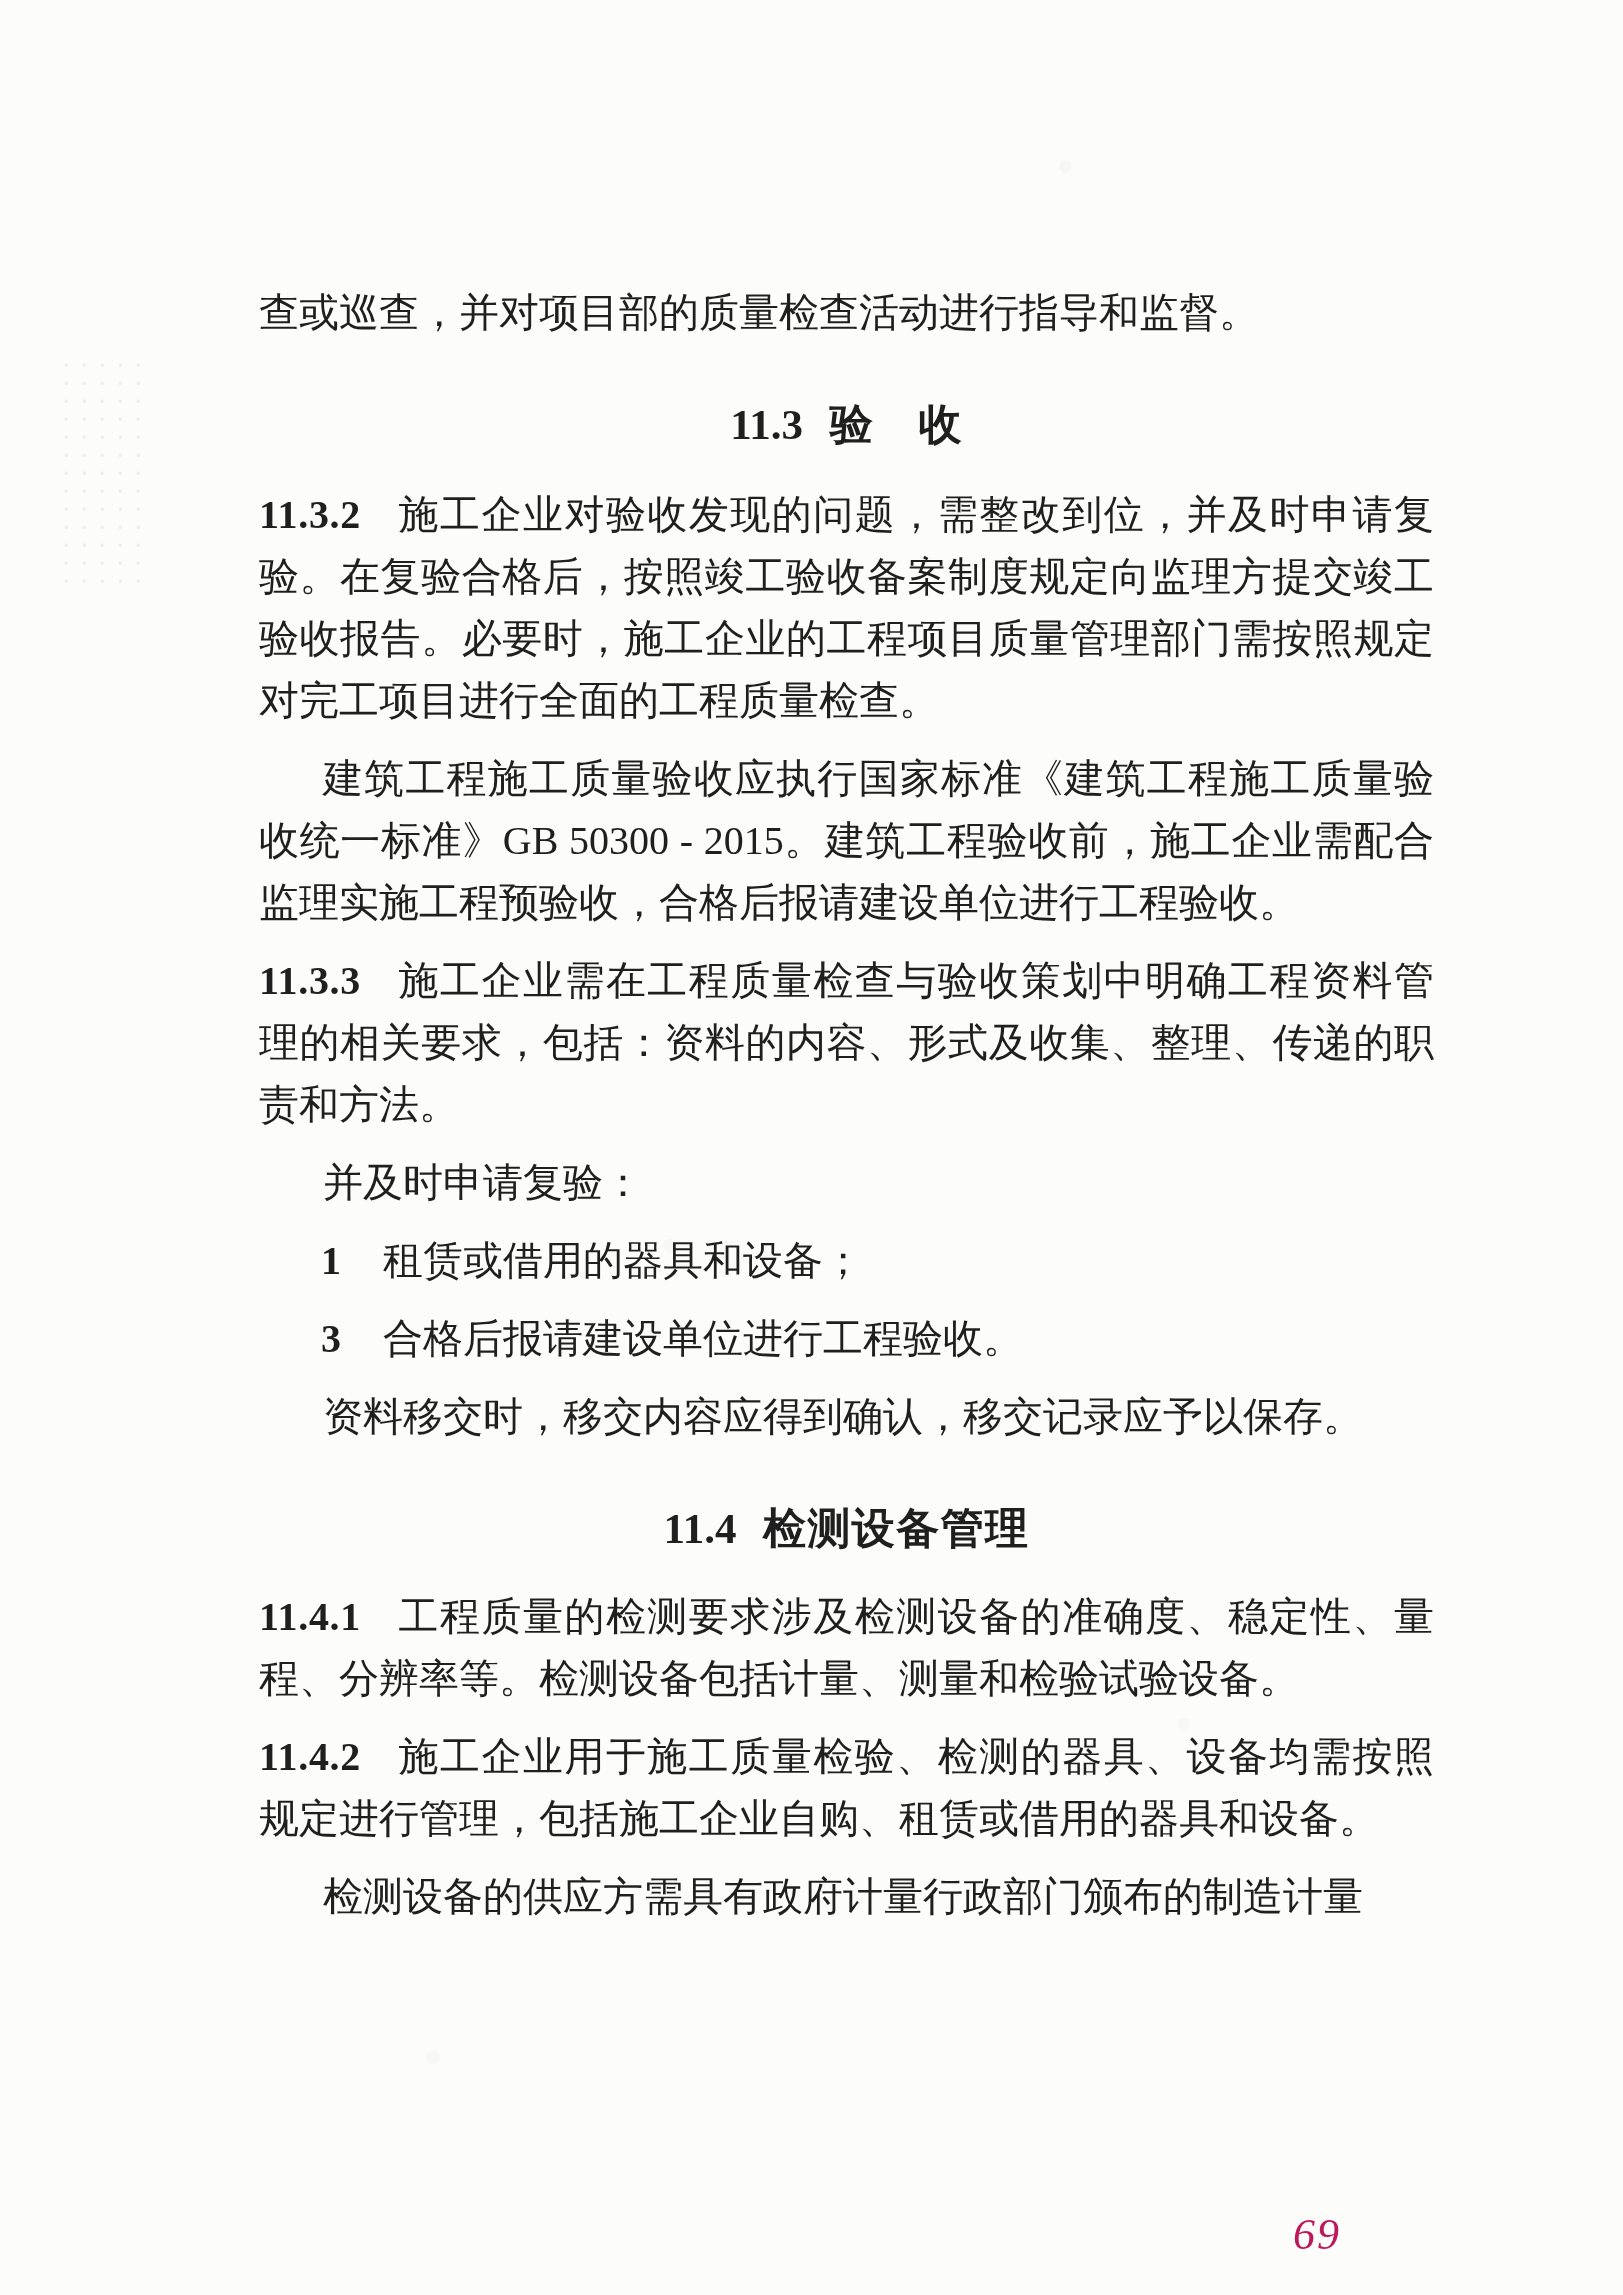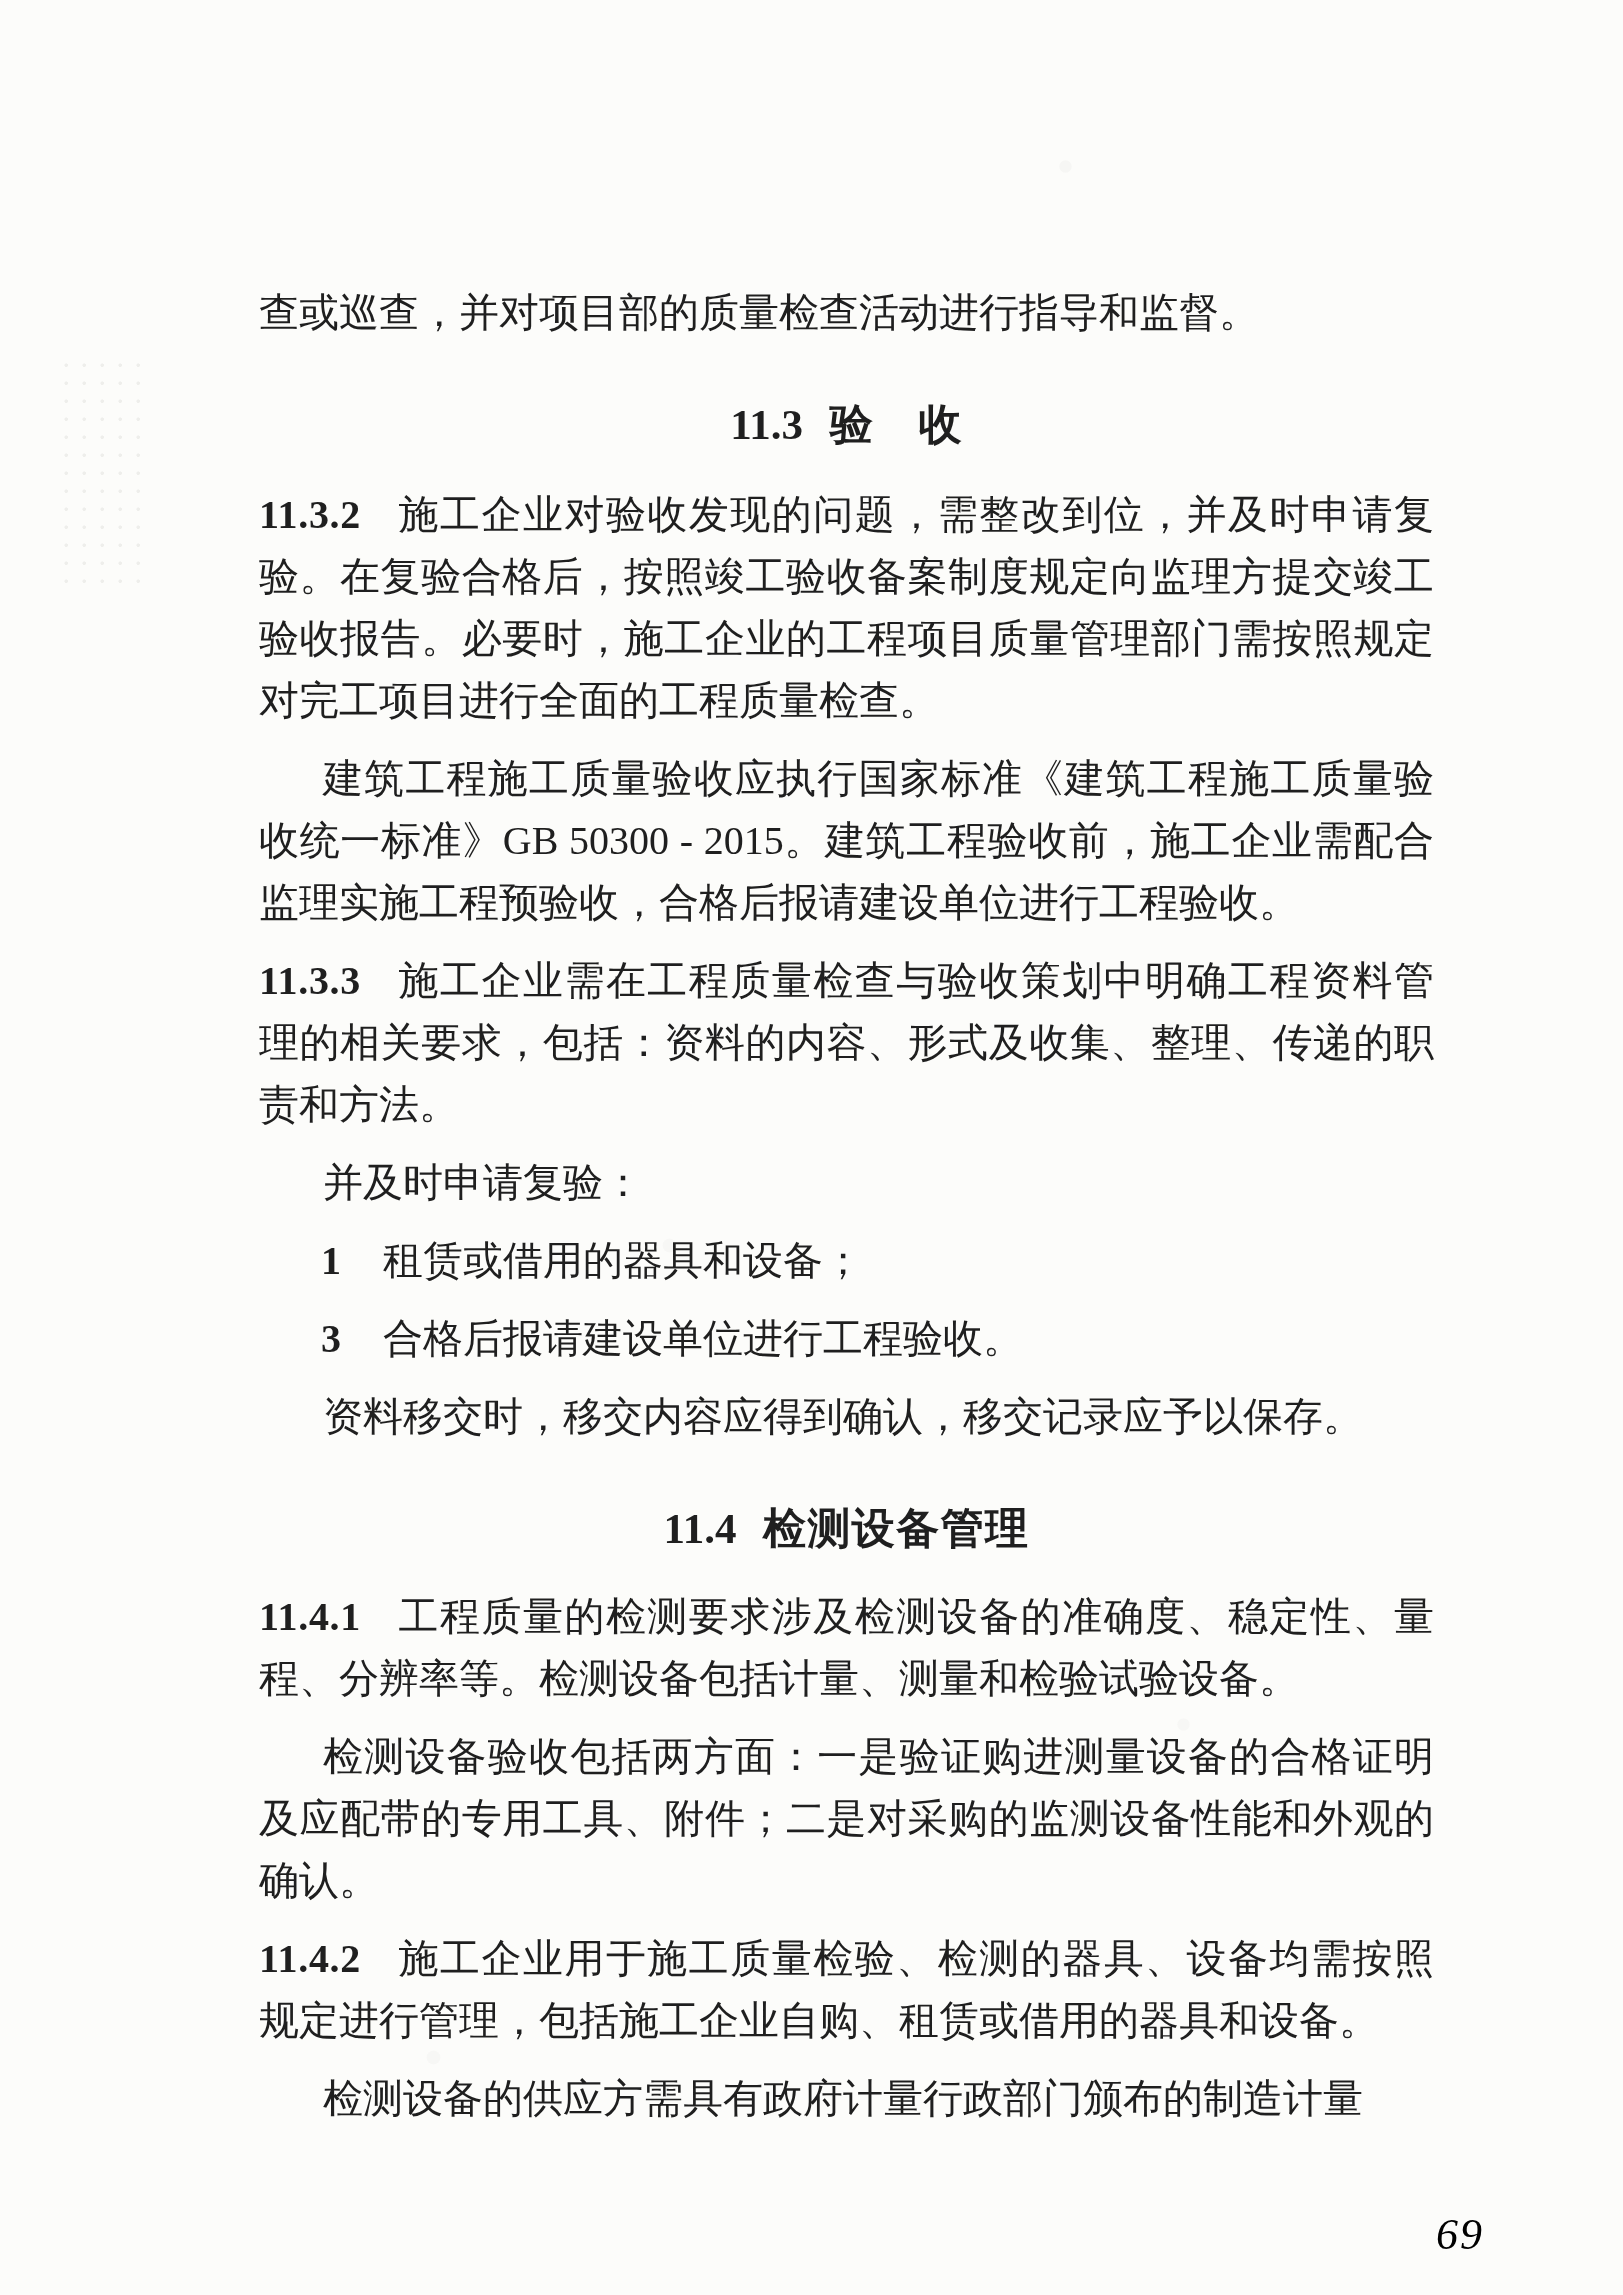--- a/index.html
+++ b/index.html
@@ -65,26 +65,26 @@
     letter-spacing: 0.7px;
   }
   .indent { text-indent: 1.6em; }
   .list-item { padding-left: 1.55em; }
   .list-num {
     font-weight: 700;
     margin-right: 1.05em;
   }
   .page-number {
     position: absolute;
-    left: 1436px;
+    left: 1293px;
     top: 2210px;
     font-size: 44px;
     line-height: 49px;
     font-style: italic;
-    color: #000000;
+    color: #be185d;
     letter-spacing: 2.1px;
   }
 </style>
 </head>
 <body>
 
 <div class="page">
 
   <div class="edge-texture"></div>
   <div class="speckles"></div>
@@ -121,21 +121,20 @@
     <p class="body indent">资料移交时，移交内容应得到确认，移交记录应予以保存。</p>
 
     <h2 class="section-heading s114">
       <span class="sec-num">11.4</span><span class="sec-title">检测设备管理</span>
     </h2>
 
     <p class="body clause">
       <b class="clause-num">11.4.1</b><span>工程质量的检测要求涉及检测设备的准确度、稳定性、量程、分辨率等。检测设备包括计量、测量和检验试验设备。</span>
     </p>
 
-    <p class="body indent">检测设备验收包括两方面：一是验证购进测量设备的合格证明及应配带的专用工具、附件；二是对采购的监测设备性能和外观的确认。</p>
 
     <p class="body clause">
       <b class="clause-num">11.4.2</b><span>施工企业用于施工质量检验、检测的器具、设备均需按照规定进行管理，包括施工企业自购、租赁或借用的器具和设备。</span>
     </p>
 
     <p class="body indent">检测设备的供应方需具有政府计量行政部门颁布的制造计量</p>
 
   </main>
 
   <div class="page-number">69</div>

